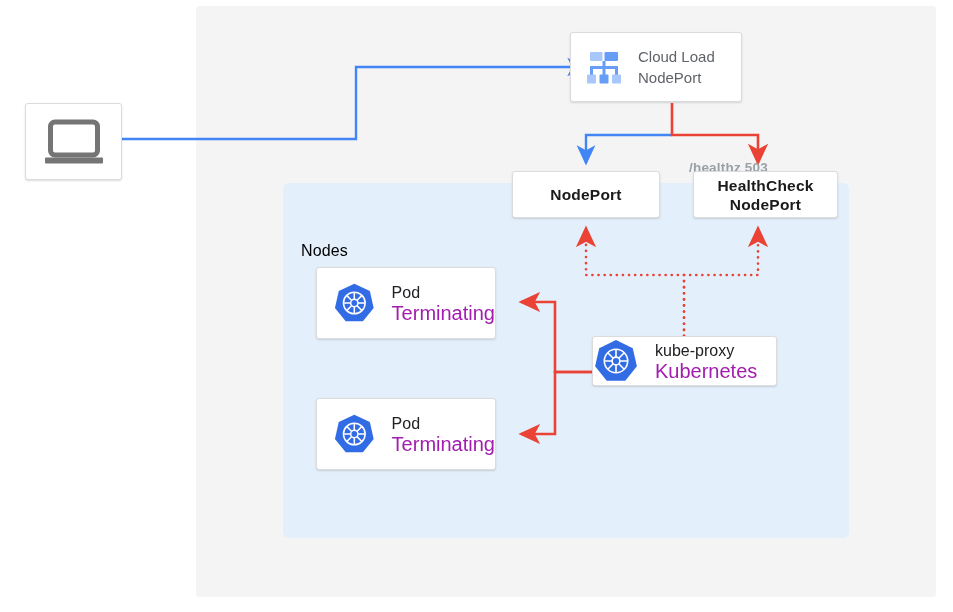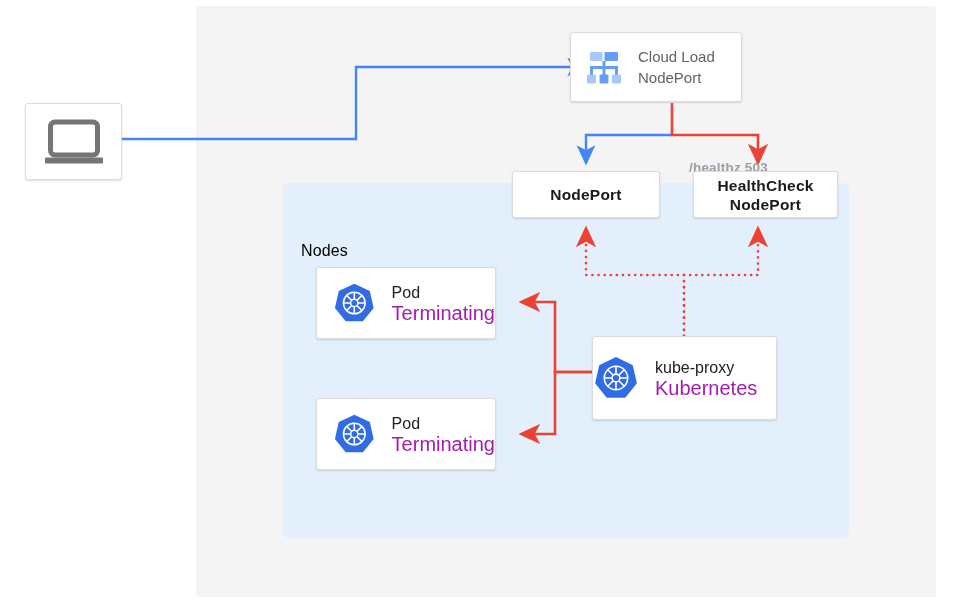--- a/index.html
+++ b/index.html
@@ -135,21 +135,21 @@
     font-size: 20px;
     color: #a21caf;
     line-height: 21px;
   }
 
   
   .kp-box {
     left: 592px;
     top: 336px;
     width: 185px;
-    height: 84px;
+    height: 50px;
     display: flex;
     align-items: center;
     padding-left: 0;
     gap: 16px;
   }
 
   
   .healthz-label {
     position: absolute;
     left: 689px;

